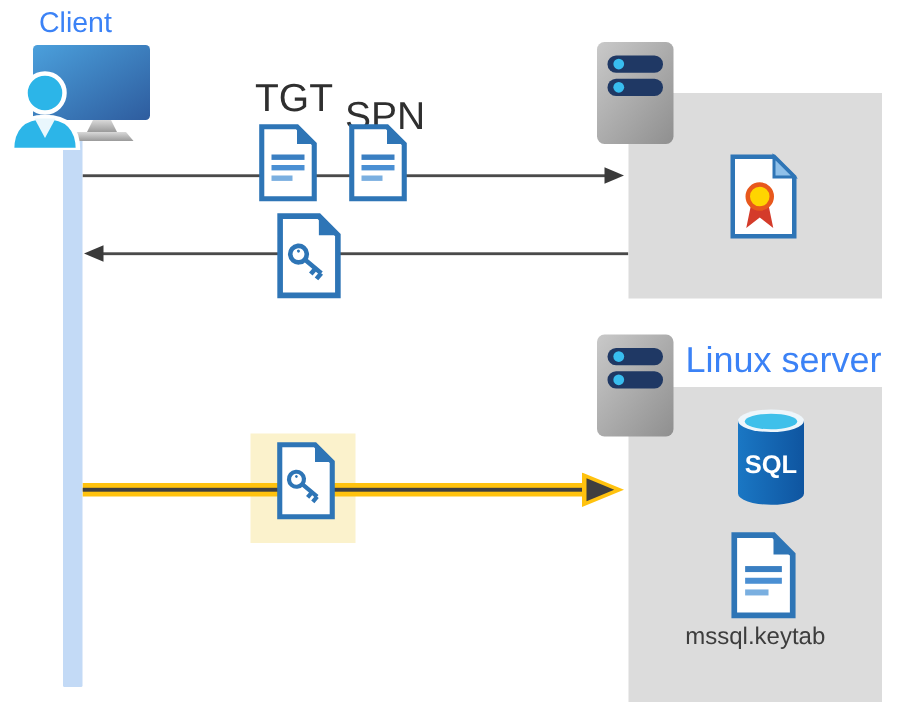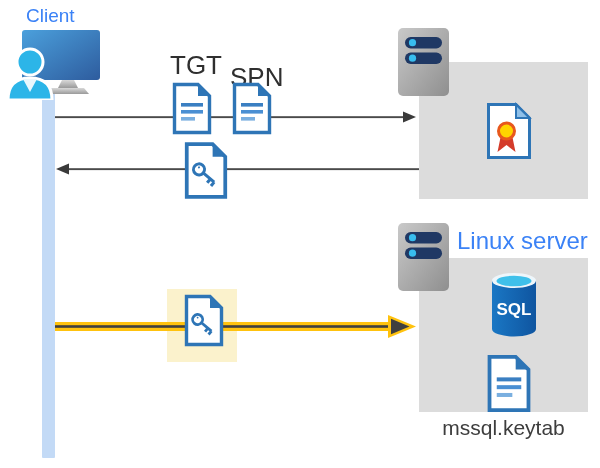--- a/index.html
+++ b/index.html
@@ -6,21 +6,21 @@
   .stage{
     position:relative;width:600px;height:468px;background:#ffffff;overflow:hidden;
     font-family:"Liberation Sans", sans-serif;
   }
   .abs{position:absolute;}
   .label-bold{font-weight:normal;color:#3b82f6;font-size:19px;line-height:1.22;}
   .label-reg{color:#2f2f2f;font-size:26px;}
   .lifeline{background:#c3daf6;border-radius:1px;}
   .graybox{background:#dcdcdc;}
   .hl-box{background:#fbf2cc;}
-  .keytab-caption{color:#3d3d3d;font-size:21px;text-align:center;width:100%;}
+  .keytab-caption{color:#3d3d3d;font-size:16px;text-align:center;width:100%;}
   .ctr{text-align:center;}
   svg{display:block;}
 </style>
 </head>
 <body>
 
 <div class="stage">
 
   <div class="abs lifeline" style="left:42px;top:88px;width:13px;height:370px;"></div>
 
@@ -120,21 +120,21 @@
       </defs>
       <rect x="1" y="1" width="51" height="68" rx="5" fill="url(#srv1)"></rect>
       <rect x="8" y="10" width="37" height="11.5" rx="5.7" fill="#1f3864"></rect>
       <circle cx="15.5" cy="15.7" r="3.6" fill="#38bdef"></circle>
       <rect x="8" y="25.5" width="37" height="11.5" rx="5.7" fill="#1f3864"></rect>
       <circle cx="15.5" cy="31.2" r="3.6" fill="#38bdef"></circle>
     </svg>
   </div>
 
 
-  <div class="abs graybox" style="left:419px;top:258px;width:169px;height:154px;">
+  <div class="abs graybox" style="left:419px;top:258px;width:169px;height:211px;">
 
     <div class="abs" style="left:70px;top:13px;width:50px;height:68px;">
       <svg width="50" height="68" viewBox="0 0 50 68">
         <defs>
           <linearGradient id="sqlb" x1="0" y1="0" x2="1" y2="0">
             <stop offset="0" stop-color="#1a77c4"></stop>
               <stop offset="1" stop-color="#0f55a0"></stop>
           </linearGradient>
         </defs>
         <path d="M3 9 V58 A22 7.5 0 0 0 47 58 V9 Z" fill="url(#sqlb)"></path>

